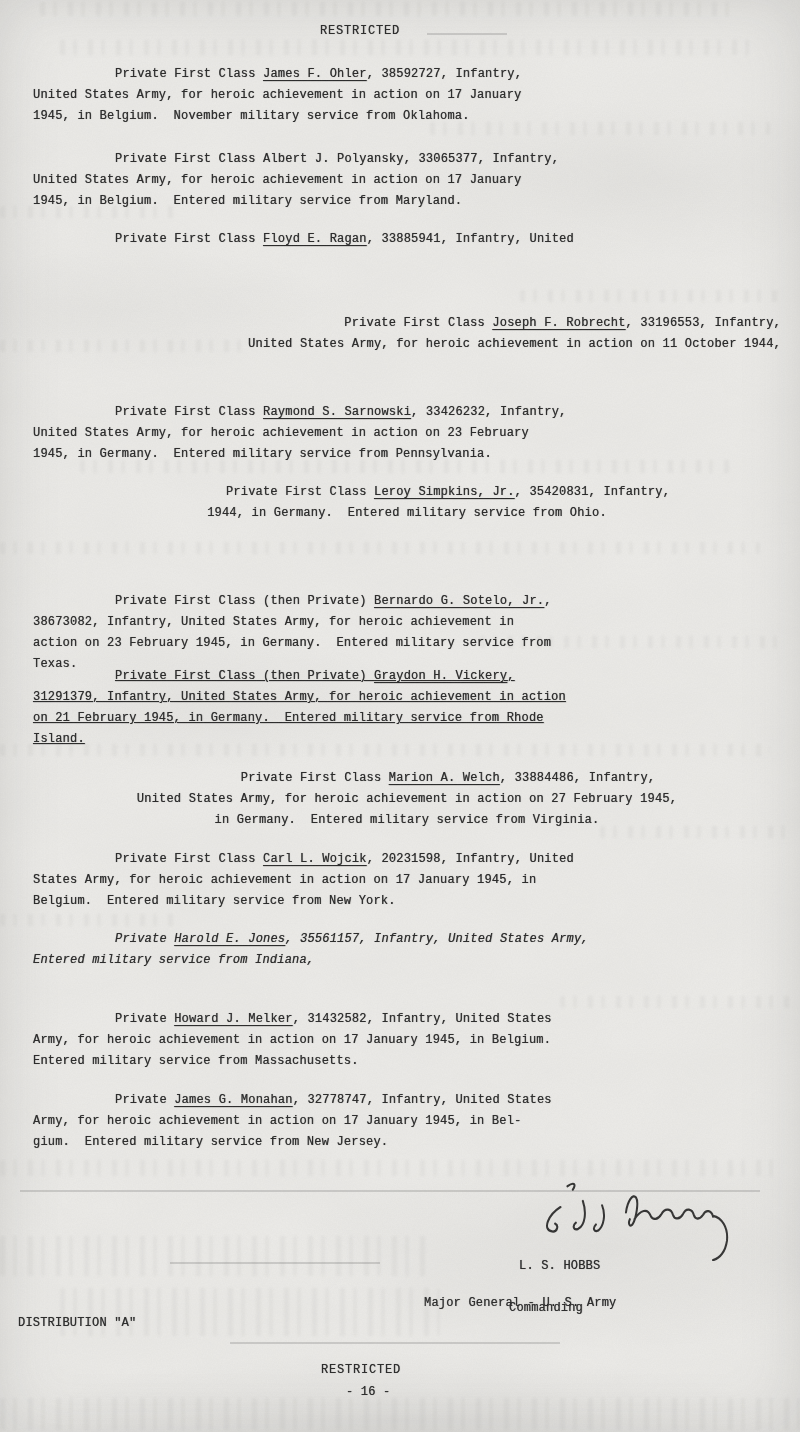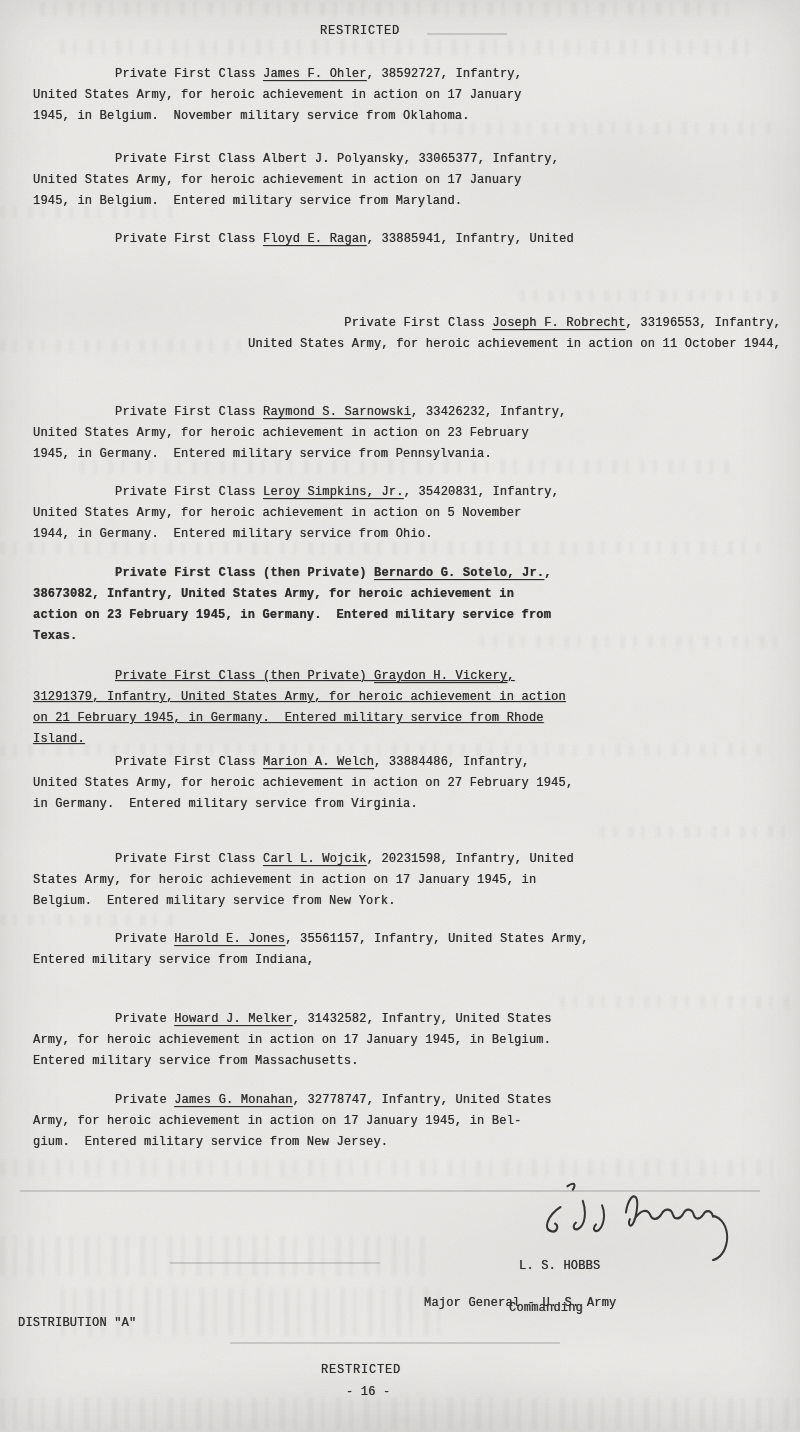--- a/index.html
+++ b/index.html
@@ -89,48 +89,47 @@
       </div>
       <div class="citation tw" style="top: 313px; text-align: right;">
         <div class="tline first">Private First Class <span class="uline">Joseph F. Robrecht</span>, 33196553, Infantry,</div>
         <div class="tline">United States Army, for heroic achievement in action on 11 October 1944,</div>
       </div>
       <div class="citation tw" style="top: 402px;">
         <div class="tline first">Private First Class <span class="uline">Raymond S. Sarnowski</span>, 33426232, Infantry,</div>
         <div class="tline">United States Army, for heroic achievement in action on 23 February</div>
         <div class="tline">1945, in Germany.  Entered military service from Pennsylvania.</div>
       </div>
-      <div class="citation tw" style="top: 482px;">
+      <div class="citation tw" style="top: 482px; text-align: center;">
         <div class="tline first">Private First Class <span class="uline">Leroy Simpkins, Jr.</span>, 35420831, Infantry,</div>
-        <div class="tline">United States Army, for heroic achievement in action on 5 November</div>
         <div class="tline">1944, in Germany.  Entered military service from Ohio.</div>
       </div>
-      <div class="citation tw" style="top: 563px; font-weight: bold;">
+      <div class="citation tw" style="top: 591px;">
         <div class="tline first">Private First Class (then Private) <span class="uline">Bernardo G. Sotelo, Jr.</span>,</div>
         <div class="tline">38673082, Infantry, United States Army, for heroic achievement in</div>
         <div class="tline">action on 23 February 1945, in Germany.  Entered military service from</div>
         <div class="tline">Texas.</div>
       </div>
       <div class="citation tw" style="top: 666px; text-decoration: underline;">
         <div class="tline first">Private First Class (then Private) <span class="uline">Graydon H. Vickery</span>,</div>
         <div class="tline">31291379, Infantry, United States Army, for heroic achievement in action</div>
         <div class="tline">on 21 February 1945, in Germany.  Entered military service from Rhode</div>
         <div class="tline">Island.</div>
       </div>
-      <div class="citation tw" style="top: 752px;">
+      <div class="citation tw" style="top: 768px; text-align: center;">
         <div class="tline first">Private First Class <span class="uline">Marion A. Welch</span>, 33884486, Infantry,</div>
         <div class="tline">United States Army, for heroic achievement in action on 27 February 1945,</div>
         <div class="tline">in Germany.  Entered military service from Virginia.</div>
       </div>
       <div class="citation tw" style="top: 849px;">
         <div class="tline first">Private First Class <span class="uline">Carl L. Wojcik</span>, 20231598, Infantry, United</div>
         <div class="tline">States Army, for heroic achievement in action on 17 January 1945, in</div>
         <div class="tline">Belgium.  Entered military service from New York.</div>
       </div>
-      <div class="citation tw" style="top: 929px;">
+      <div class="citation tw" style="top: 929px; font-style: italic;">
         <div class="tline first">Private <span class="uline">Harold E. Jones</span>, 35561157, Infantry, United States Army,</div>
         <div class="tline">Entered military service from Indiana,</div>
       </div>
       <div class="citation tw" style="top: 1009px;">
         <div class="tline first">Private <span class="uline">Howard J. Melker</span>, 31432582, Infantry, United States</div>
         <div class="tline">Army, for heroic achievement in action on 17 January 1945, in Belgium.</div>
         <div class="tline">Entered military service from Massachusetts.</div>
       </div>
       <div class="citation tw" style="top: 1090px;">
         <div class="tline first">Private <span class="uline">James G. Monahan</span>, 32778747, Infantry, United States</div>

